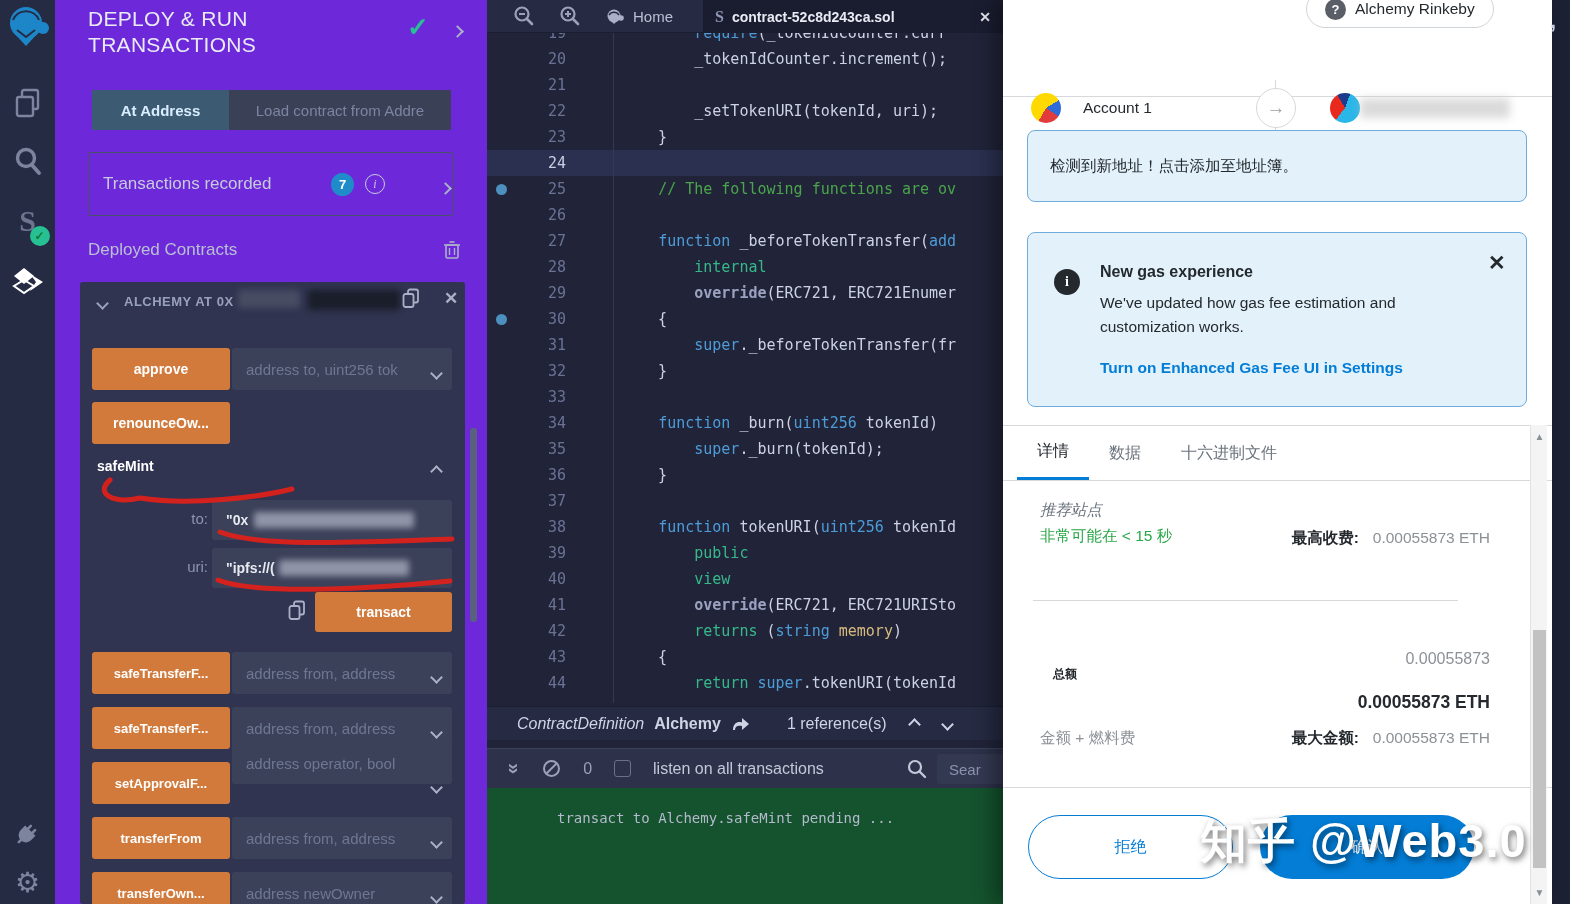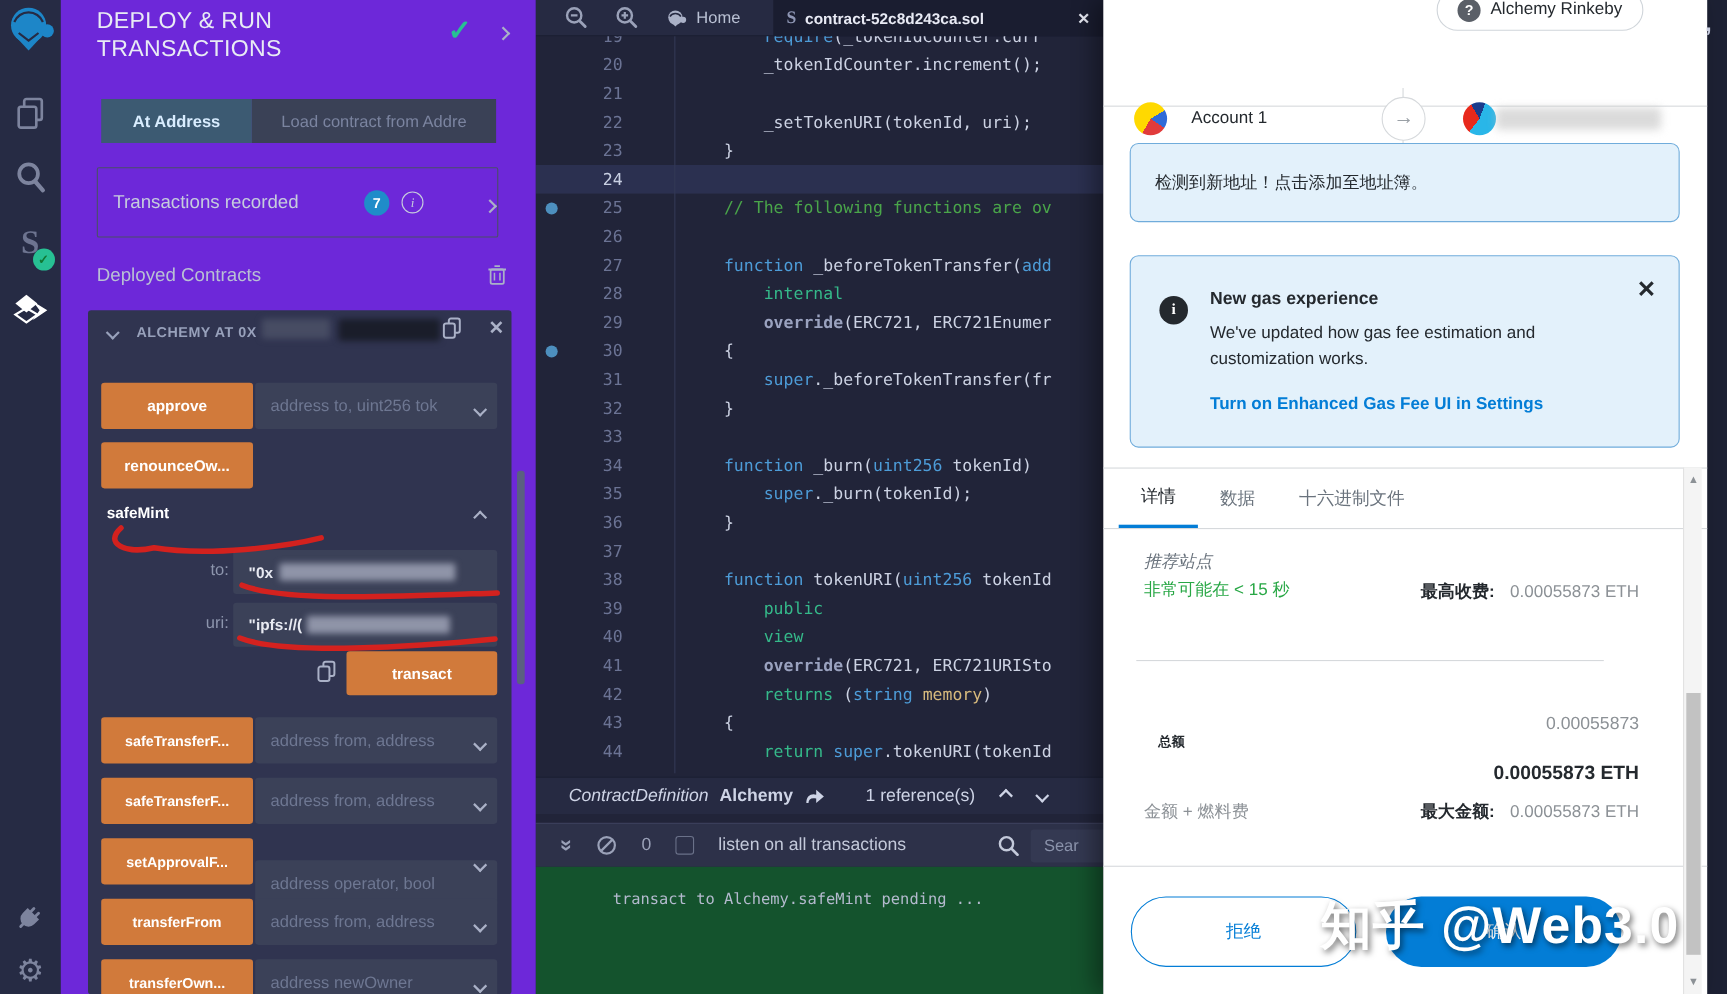--- a/index.html
+++ b/index.html
@@ -262,21 +262,21 @@
       <button class="btn-or abs" style="left:235px;top:310px;width:137px;height:40px;">transact</button>
 
       <div id="fnrows">
           <button class="btn-or abs fnrow-btn" style="top: 370px; font-size: 13px;">safeTransferF...</button>
           <div class="fld abs fnrow-fld" style="top: 370px;">address from, address</div>
           <span class="abs fnrow-chv" style="top: 386px;"><span class="chv down"></span></span>
           <button class="btn-or abs fnrow-btn" style="top: 425px; font-size: 13px;">safeTransferF...</button>
           <div class="fld abs fnrow-fld" style="top: 425px;">address from, address</div>
           <span class="abs fnrow-chv" style="top: 441px;"><span class="chv down"></span></span>
           <button class="btn-or abs fnrow-btn" style="top: 480px; font-size: 13px;">setApprovalF...</button>
-          <div class="fld abs fnrow-fld" style="top: 500px;">address operator, bool</div>
+          <div class="fld abs fnrow-fld" style="top: 460px;">address operator, bool</div>
           <span class="abs fnrow-chv" style="top: 496px;"><span class="chv down"></span></span>
           <button class="btn-or abs fnrow-btn" style="top: 535px; font-size: 13px;">transferFrom</button>
           <div class="fld abs fnrow-fld" style="top: 535px;">address from, address</div>
           <span class="abs fnrow-chv" style="top: 551px;"><span class="chv down"></span></span>
           <button class="btn-or abs fnrow-btn" style="top: 590px; font-size: 13px;">transferOwn...</button>
           <div class="fld abs fnrow-fld" style="top: 590px;">address newOwner</div>
           <span class="abs fnrow-chv" style="top: 606px;"><span class="chv down"></span></span>
         </div>
 
       <svg class="abs" width="385" height="622" viewBox="0 0 385 622" style="left:0;top:0;pointer-events:none;z-index:6;">

